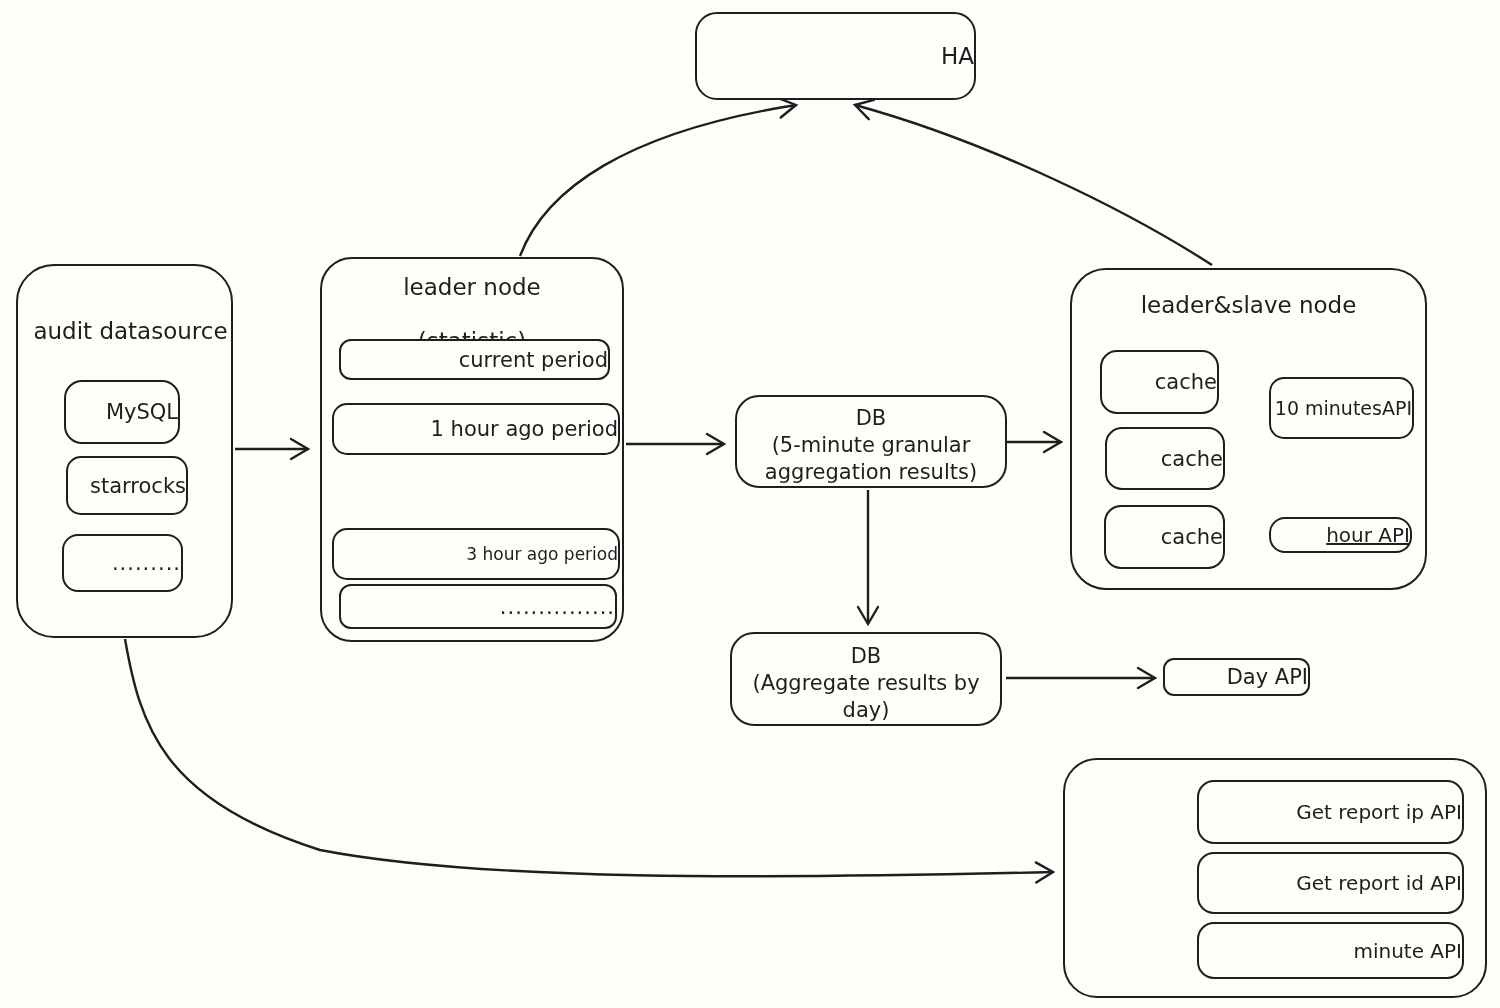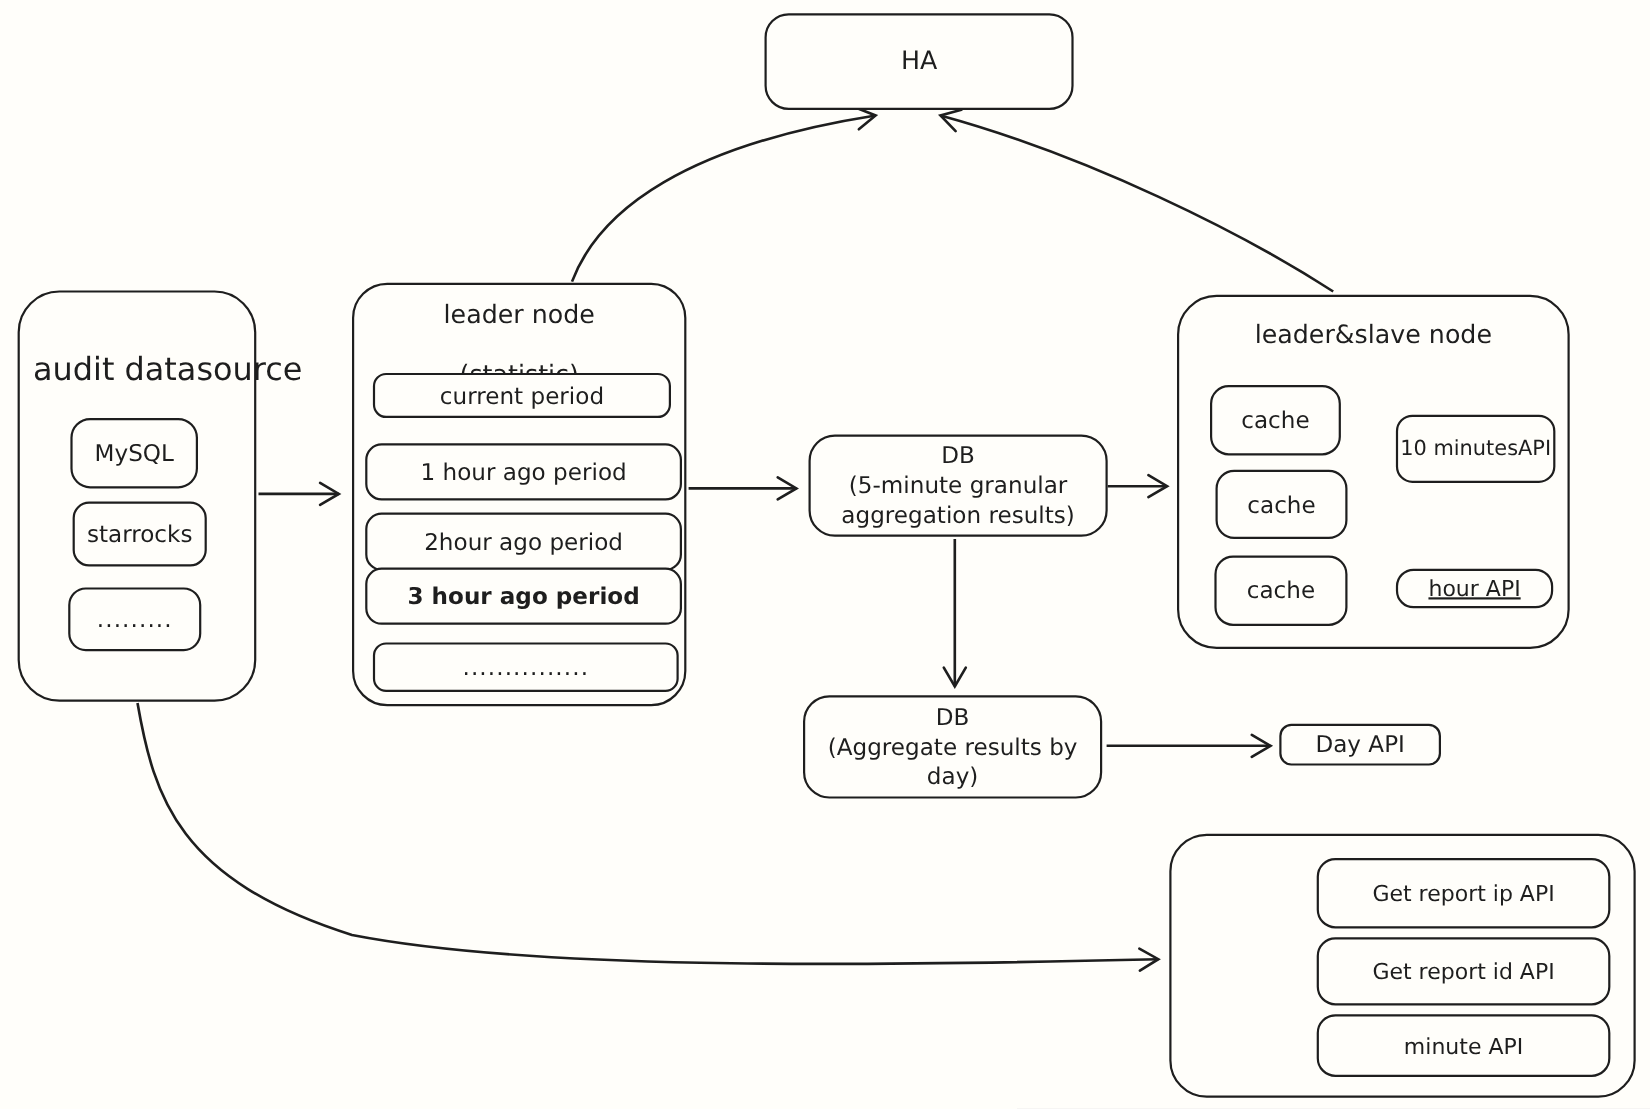--- a/index.html
+++ b/index.html
@@ -25,38 +25,38 @@
   }
   .lbl {
     position: absolute;
     left: 0; right: 0;
     text-align: center;
     white-space: nowrap;
   }
   .center-flex {
     display: flex;
     align-items: center;
-    justify-content: center;
+    justify-content: flex-end;
     text-align: center;
   }
   
   #ha { left: 695px; top: 12px; width: 281px; height: 88px; border-radius: 22px; font-size: 23px; }
   
   #audit { left: 16px; top: 264px; width: 217px; height: 374px; border-radius: 38px; }
-  #audit .title { top: 52px; font-size: 29px; padding-left: 12px; }
+  #audit .title { top: 52px; font-size: 23px; padding-left: 12px; }
   #audit-mysql    { left: 46px; top: 114px; width: 116px; height: 64px; border-radius: 18px; font-size: 21px; }
   #audit-starrocks{ left: 48px; top: 190px; width: 122px; height: 59px; border-radius: 15px; font-size: 21px; }
   #audit-dots     { left: 44px; top: 268px; width: 121px; height: 58px; border-radius: 16px; font-size: 21px; letter-spacing: 1px; }
   
   #leader { left: 320px; top: 257px; width: 304px; height: 385px; border-radius: 32px; }
   #leader .title  { top: 15px; font-size: 23px; line-height: 27px; white-space: pre-line; }
   #leader-current { left: 17px; top: 80px;  width: 271px; height: 41px; border-radius: 12px; font-size: 21px; }
   #leader-h1      { left: 10px; top: 144px; width: 288px; height: 52px; border-radius: 15px; font-size: 21px; }
   #leader-h2      { left: 10px; top: 207px; width: 288px; height: 53px; border-radius: 15px; font-size: 21px; }
-  #leader-h3      { left: 10px; top: 257px; width: 288px; height: 52px; border-radius: 15px; font-size: 21px; font-weight: bold; }
+  #leader-h3      { left: 10px; top: 269px; width: 288px; height: 52px; border-radius: 15px; font-size: 17px; }
   #leader-dots    { left: 17px; top: 325px; width: 278px; height: 45px; border-radius: 12px; font-size: 21px; letter-spacing: 1px; }
   
   #db5 { left: 735px; top: 395px; width: 272px; height: 93px; border-radius: 24px;
          font-size: 21px; line-height: 27px; flex-direction: column; }
   
   #lslave { left: 1070px; top: 268px; width: 357px; height: 322px; border-radius: 36px; }
   #lslave .title { top: 22px; font-size: 23px; }
   #cache1 { left: 28px; top: 80px;  width: 119px; height: 64px; border-radius: 17px; font-size: 21px; }
   #cache2 { left: 33px; top: 157px; width: 120px; height: 63px; border-radius: 17px; font-size: 21px; }
   #cache3 { left: 32px; top: 235px; width: 121px; height: 64px; border-radius: 17px; font-size: 21px; }
@@ -117,23 +117,20 @@
 
   <div id="leader" class="node">
     <div class="lbl title"><span>leader node</span><br>
       <span>(statistic)</span></div>
     <div id="leader-current" class="node center-flex">
       <span>current period</span>
     </div>
     <div id="leader-h1" class="node center-flex">
       <span>1 hour ago period</span>
     </div>
-    <div id="leader-h2" class="node center-flex">
-      <span>2hour ago period</span>
-    </div>
     <div id="leader-h3" class="node center-flex">
       <span>3 hour ago period</span>
     </div>
     <div id="leader-dots" class="node center-flex">
       <span>...............</span>
     </div>
   </div>
 
   <div id="db5" class="node center-flex">
     <span>DB</span>

